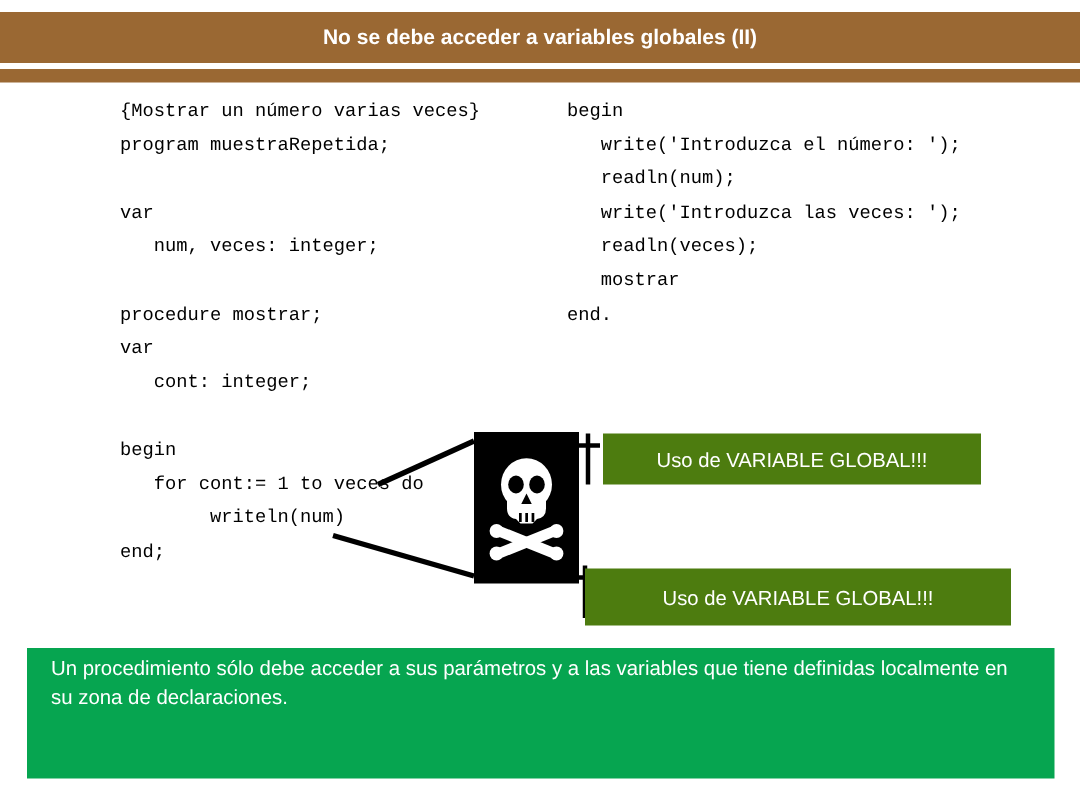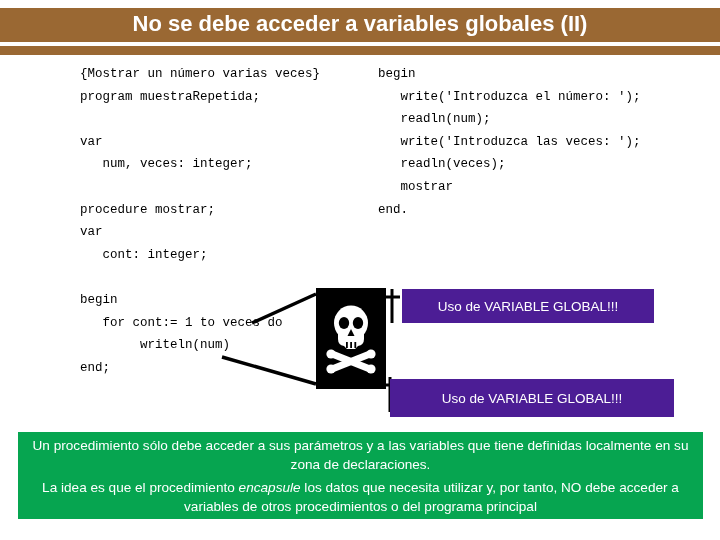--- a/index.html
+++ b/index.html
@@ -34,21 +34,21 @@
   }
   #title-text {
     position: absolute;
     left: 0;
     top: 5px;
     width: 720px;
     text-align: center;
     color: #ffffff;
     font-family: "Liberation Sans", sans-serif;
     font-weight: bold;
-    font-size: 22px;
+    font-size: 14px;
     letter-spacing: 0px;
     line-height: 22px;
     white-space: nowrap;
   }
 
   
   .code-block {
     position: absolute;
     font-family: "Liberation Mono", "DejaVu Sans Mono", monospace;
     font-size: 12.5px;
@@ -87,21 +87,21 @@
     left: 0;
     top: 0;
     width: 720px;
     height: 540px;
     pointer-events: none;
   }
 
   
   .red-box {
     position: absolute;
-    background: #4c1d95;
+    background: #4d7c0f;
     color: #ffffff;
     font-family: "Liberation Sans", sans-serif;
     font-size: 13.5px;
     text-align: right;
     white-space: nowrap;
     display: flex;
     align-items: center;
     justify-content: center;
   }
   #red-box-1 {
@@ -123,25 +123,24 @@
     left: 18px;
     top: 432px;
     width: 685px;
     height: 87px;
     background: #06a550;
     color: #ffffff;
   }
   .green-para {
     position: absolute;
     width: 100%;
-    text-align: center;
     font-family: "Liberation Sans", sans-serif;
     font-size: 13.6px;
     line-height: 19px;
-    padding: 0 2px;
+    padding: 0 16px;
     box-sizing: border-box;
   }
   #green-para-1 { top: 4px; }
   #green-para-2 { top: 46px; }
   .italic-word { font-style: italic; }
 
   
   #page-number {
     position: absolute;
     left: 676px;
@@ -223,16 +222,15 @@
     </svg>
   </span>
 </div>
 
 <div class="red-box" id="red-box-1">Uso de VARIABLE GLOBAL!!!</div>
 
 <div class="red-box" id="red-box-2">Uso de VARIABLE GLOBAL!!!</div>
 
 <div id="green-panel">
   <div class="green-para" id="green-para-1">Un procedimiento sólo debe acceder a sus parámetros y a las variables que tiene definidas localmente en su zona de declaraciones.</div>
-  <div class="green-para" id="green-para-2"><span>La idea es que el procedimiento </span><span class="italic-word">encapsule</span><span> los datos que necesita utilizar y, por tanto, NO debe acceder a variables de otros procedimientos o del programa principal</span></div>
 </div>
 
 <div id="page-number">4.23</div>
 
 </body></html>

